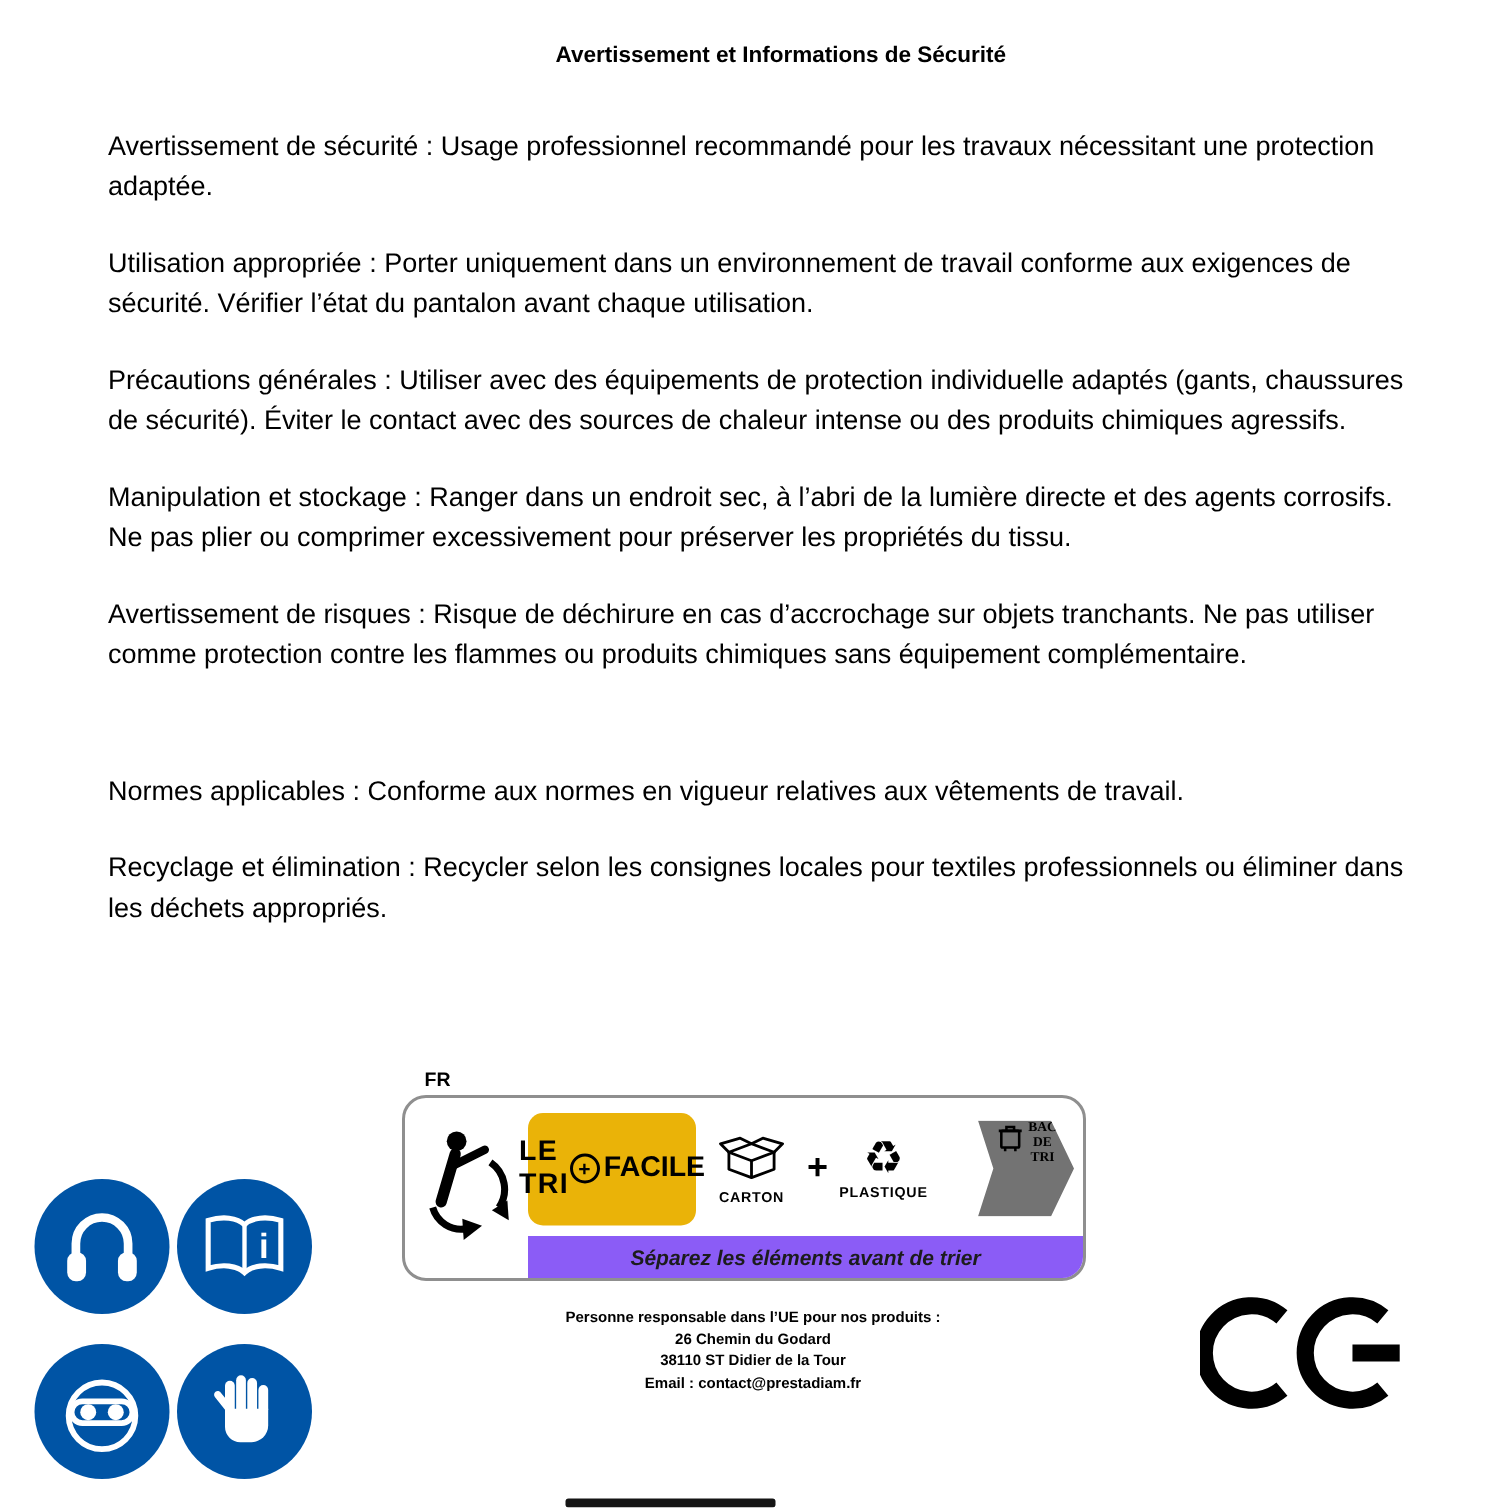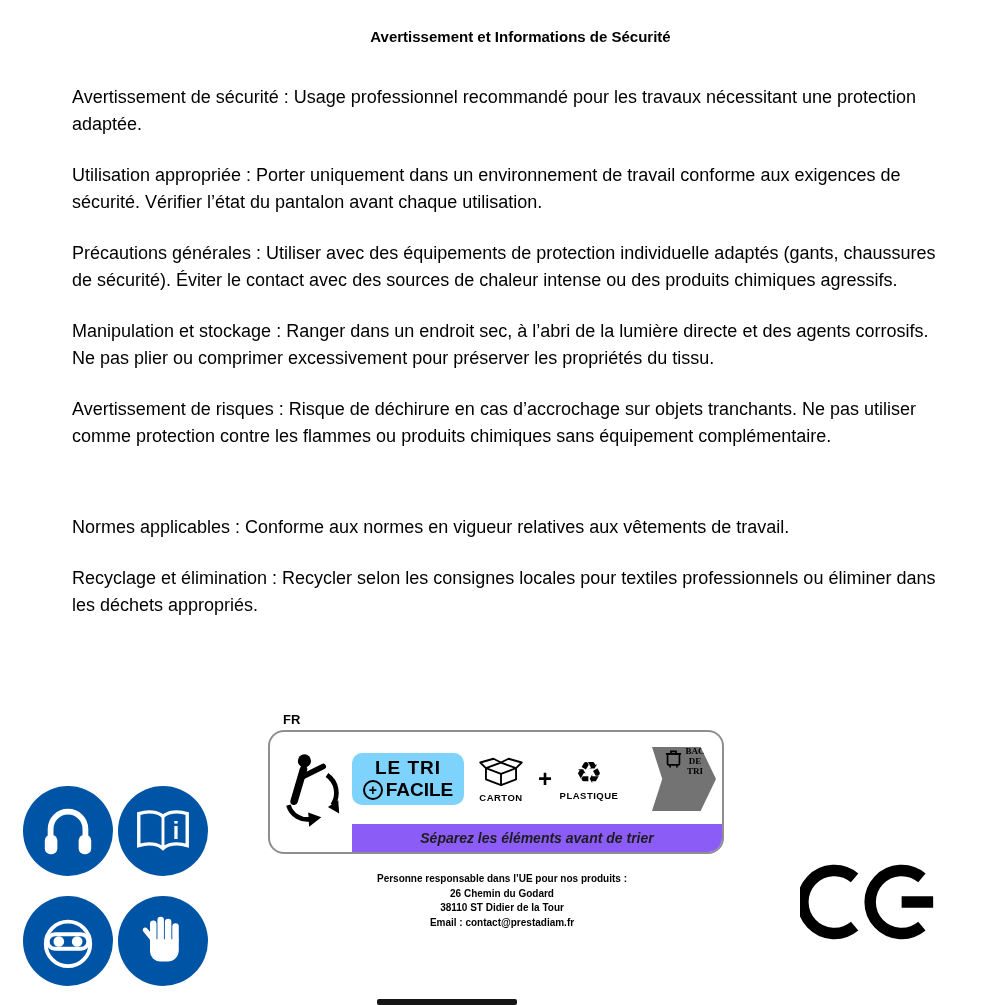--- a/index.html
+++ b/index.html
@@ -22,22 +22,22 @@
   .icon-circle svg{display:block;}
 
   
   .fr-code{position:absolute;left:271px;top:712px;font-size:13px;font-weight:700;margin-left:12px;}
   .tri-label{position:absolute;left:268px;top:730px;width:456px;height:124px;
              border:2px solid #8f8f8f;border-radius:16px;background:#fff;
              display:flex;overflow:hidden;box-sizing:border-box;}
   .triman-col{width:82px;display:flex;align-items:center;justify-content:center;}
   .tri-right{flex:1;display:flex;flex-direction:column;}
   .tri-row{flex:1;display:flex;align-items:center;gap:6px;padding:4px 6px 2px 0;}
-  .tri-facile{background:#7dd3fc;border-radius:10px;width:112px;height:52px;
-              display:flex;flex-direction:column;justify-content:center;
+  .tri-facile{background:#eab308;border-radius:10px;width:112px;height:75px;
+              display:flex;flex-direction:row;justify-content:center;
               align-items:center;font-weight:800;flex:none;}
   .tri-facile .l1{font-size:19px;letter-spacing:1px;}
   .tri-facile .l2{display:flex;align-items:center;font-size:19px;gap:3px;}
   .plus-circle{width:16px;height:16px;border:2.5px solid #000;border-radius:50%;
                display:flex;align-items:center;justify-content:center;
                font-size:14px;line-height:1;font-weight:800;}
   .material{display:flex;flex-direction:column;align-items:center;gap:1px;width:62px;flex:none;}
   .material-label{font-size:9.5px;font-weight:700;letter-spacing:.5px;}
   .plus-sep{font-size:24px;font-weight:700;flex:none;}
   .recycle-glyph{font-size:30px;line-height:32px;font-weight:400;}

